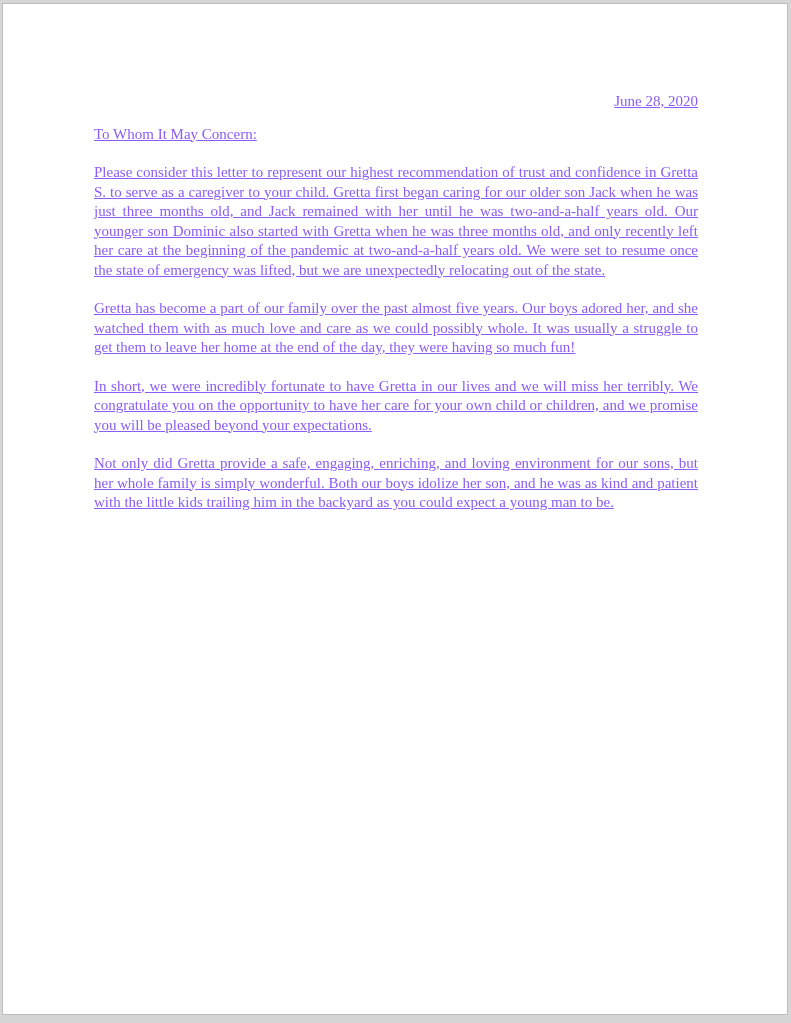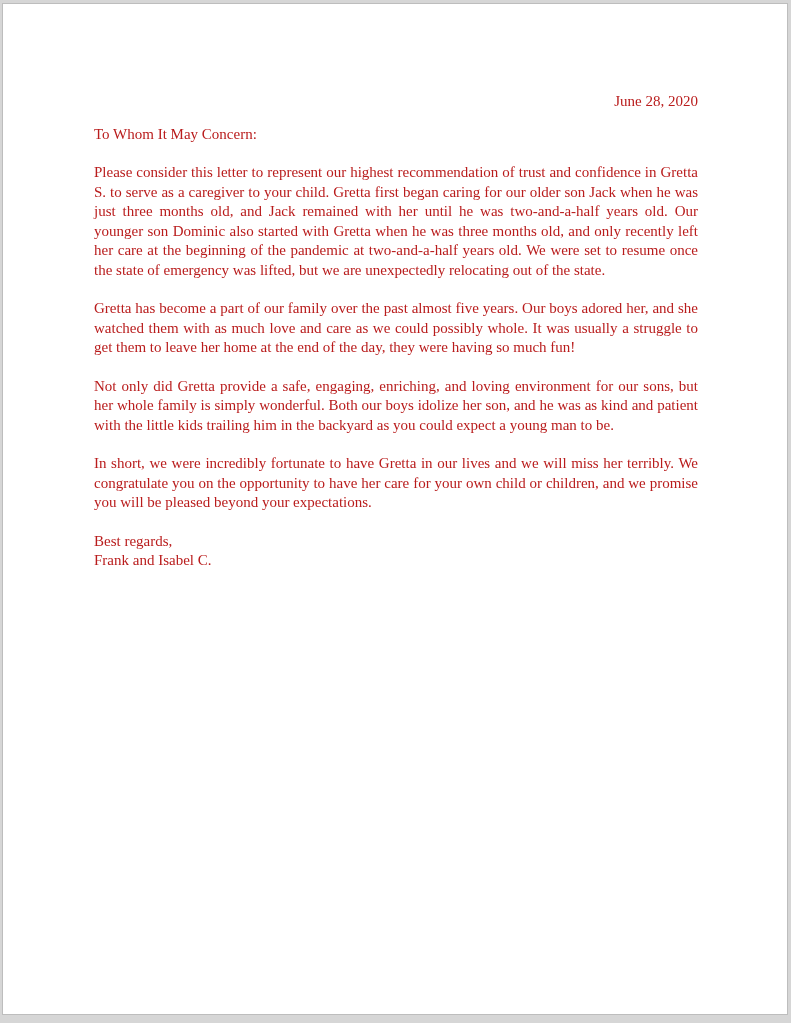--- a/index.html
+++ b/index.html
@@ -19,23 +19,24 @@
     left: 2px;
     top: 3px;
     right: 3px;
     bottom: 8px;
     background: #ffffff;
     border: 1px solid #bdbdbd;
     box-sizing: border-box;
   }
   .letter {
     padding: 88px 89px 0 91px;
-    color: #b91c1c;
+    color: #8b5cf6;
     font-size: 15px;
     line-height: 19.5px;
+    text-decoration: underline;
   }
   .letter-date {
     text-align: right;
     margin: 0;
   }
   .salutation {
     margin: 13px 0 16px 0;
   }
   .letter p.body-para {
     margin: 19px 0 0 0;
@@ -50,20 +51,16 @@
 </style>
 </head>
 <body>
 
 <div class="page">
   <div class="letter">
     <p class="letter-date">June 28, 2020</p>
     <p class="salutation">To Whom It May Concern:</p>
     <p class="body-para">Please consider this letter to represent our highest recommendation of trust and confidence in Gretta S. to serve as a caregiver to your child. Gretta first began caring for our older son Jack when he was just three months old, and Jack remained with her until he was two-and-a-half years old. Our younger son Dominic also started with Gretta when he was three months old, and only recently left her care at the beginning of the pandemic at two-and-a-half years old. We were set to resume once the state of emergency was lifted, but we are unexpectedly relocating out of the state.</p>
     <p class="body-para">Gretta has become a part of our family over the past almost five years. Our boys adored her, and she watched them with as much love and care as we could possibly whole. It was usually a struggle to get them to leave her home at the end of the day, they were having so much fun!</p>
+    <p class="body-para">In short, we were incredibly fortunate to have Gretta in our lives and we will miss her terribly. We congratulate you on the opportunity to have her care for your own child or children, and we promise you will be pleased beyond your expectations.</p>
     <p class="body-para">Not only did Gretta provide a safe, engaging, enriching, and loving environment for our sons, but her whole family is simply wonderful. Both our boys idolize her son, and he was as kind and patient with the little kids trailing him in the backyard as you could expect a young man to be.</p>
-    <p class="body-para">In short, we were incredibly fortunate to have Gretta in our lives and we will miss her terribly. We congratulate you on the opportunity to have her care for your own child or children, and we promise you will be pleased beyond your expectations.</p>
-    <div class="closing-block">
-      <div>Best regards,</div>
-      <div>Frank and Isabel C.</div>
-    </div>
   </div>
 </div>
 
 </body></html>

